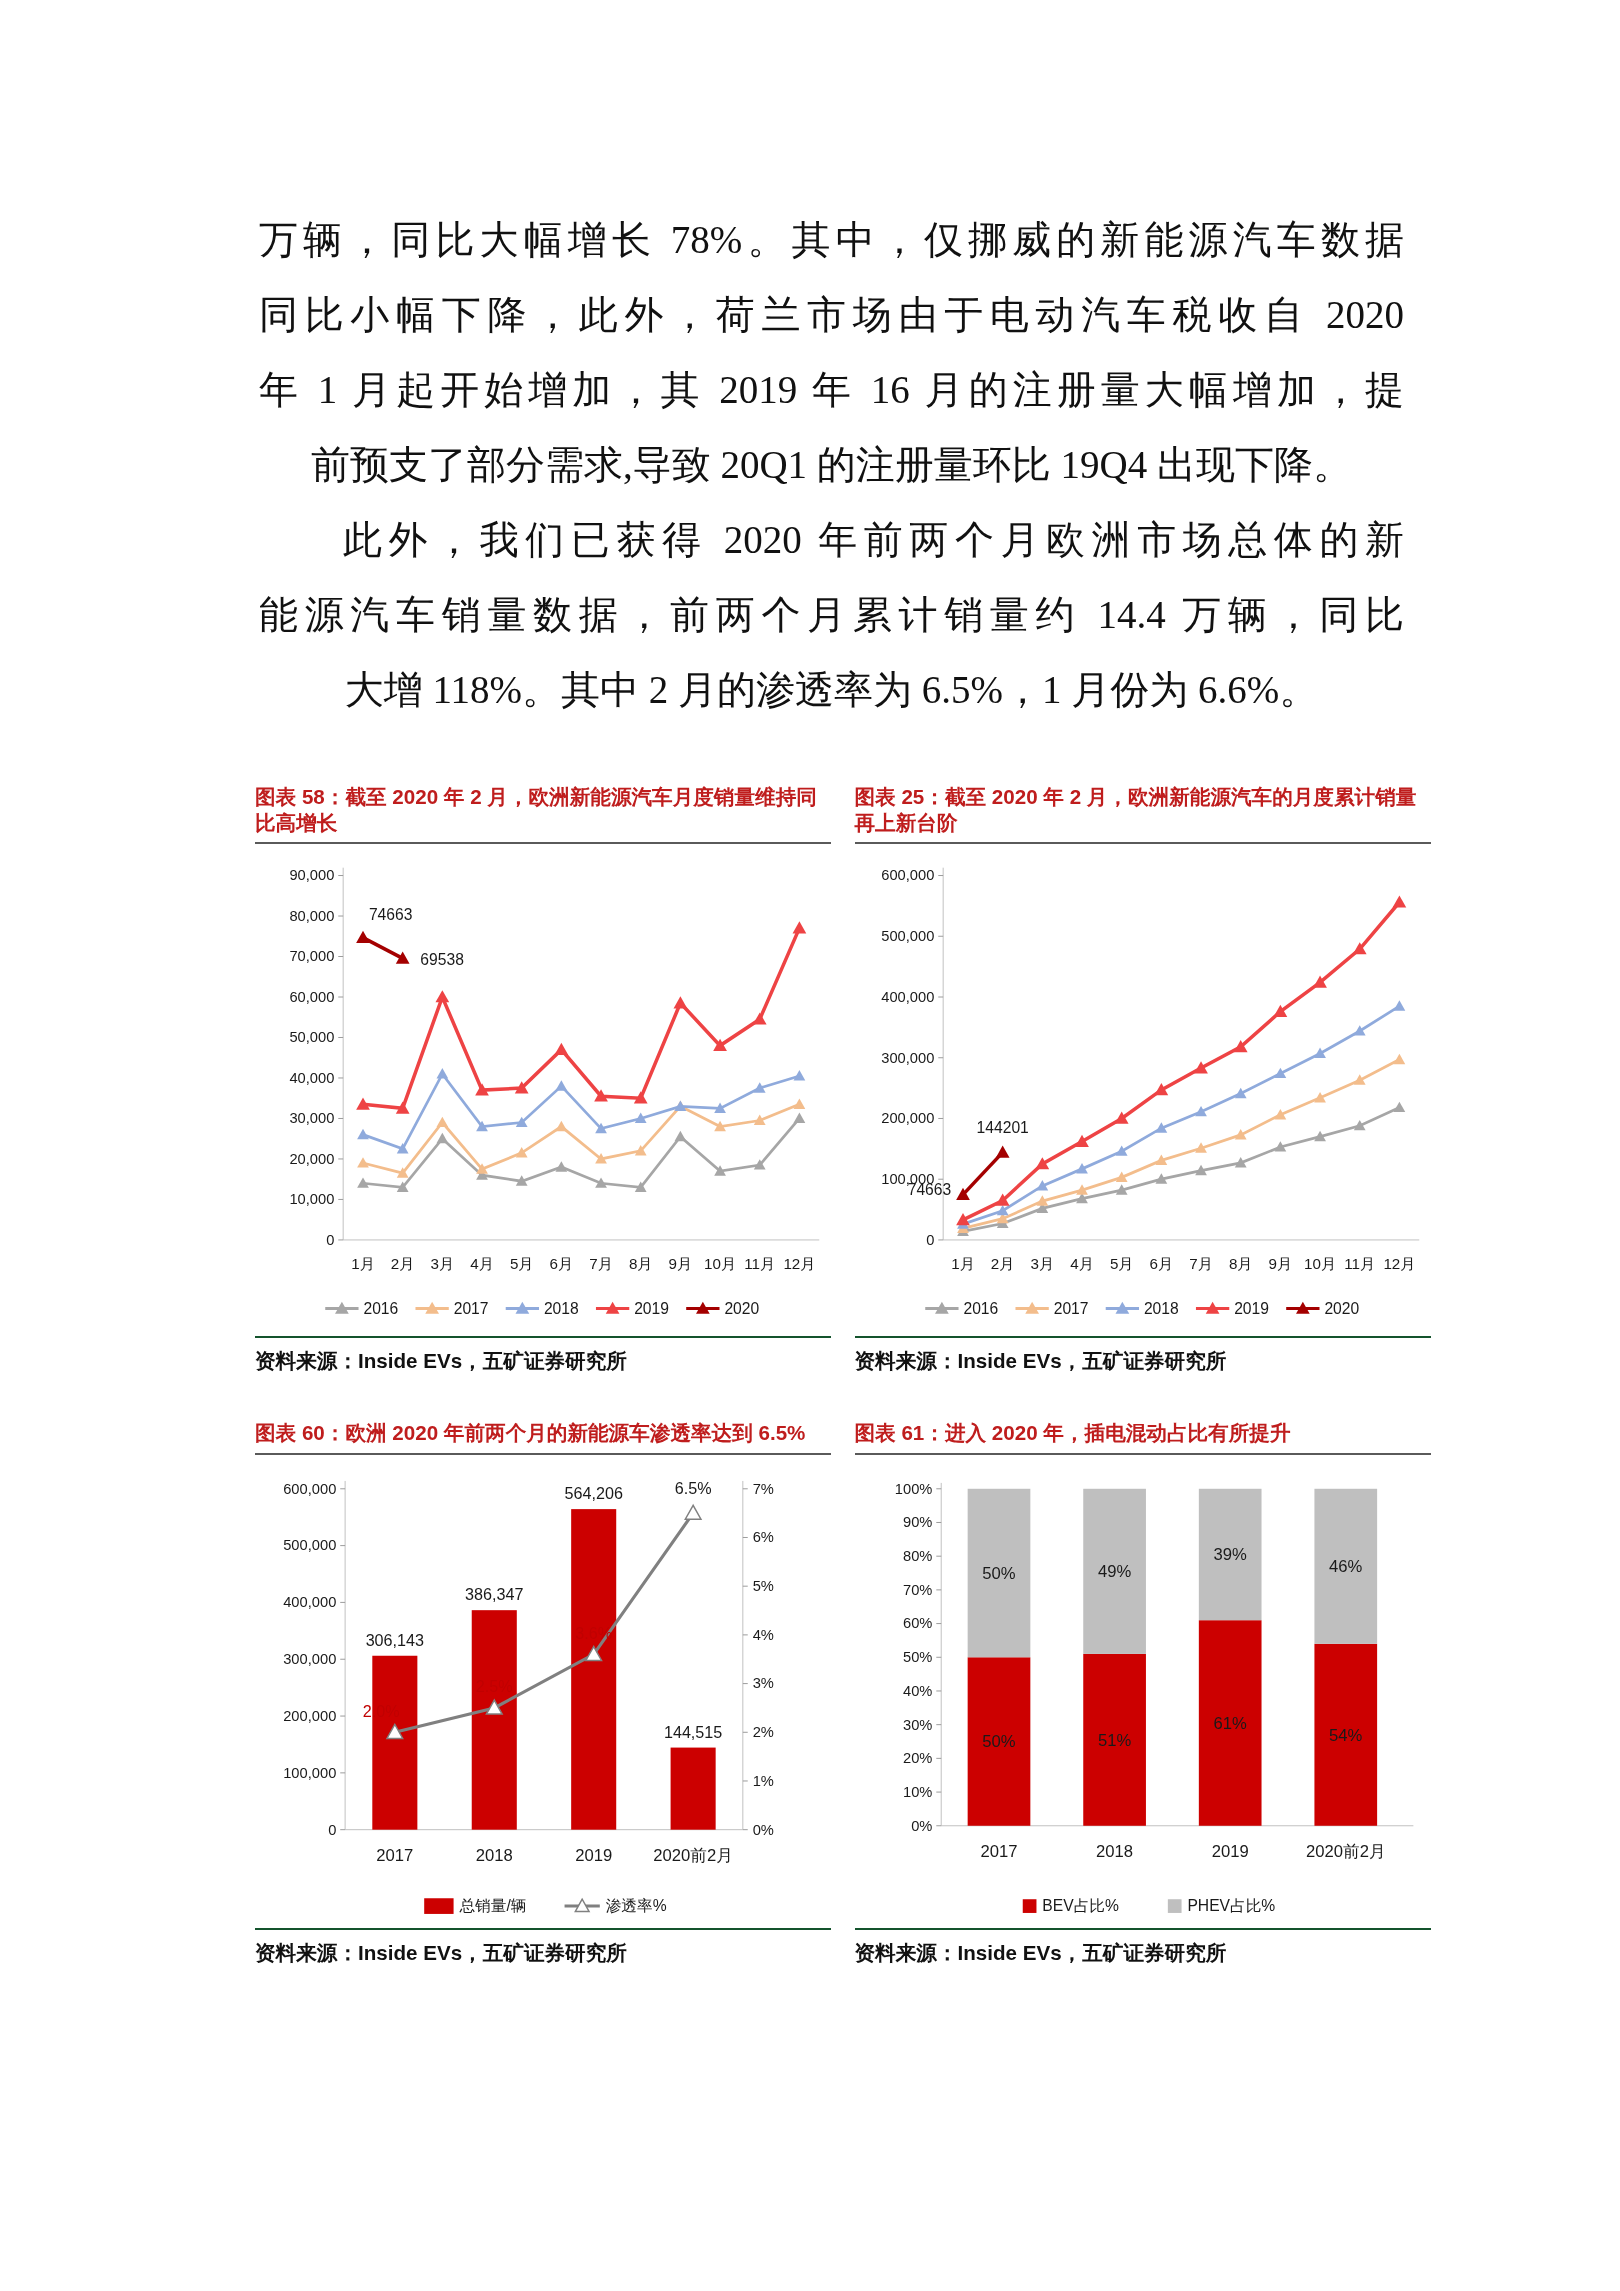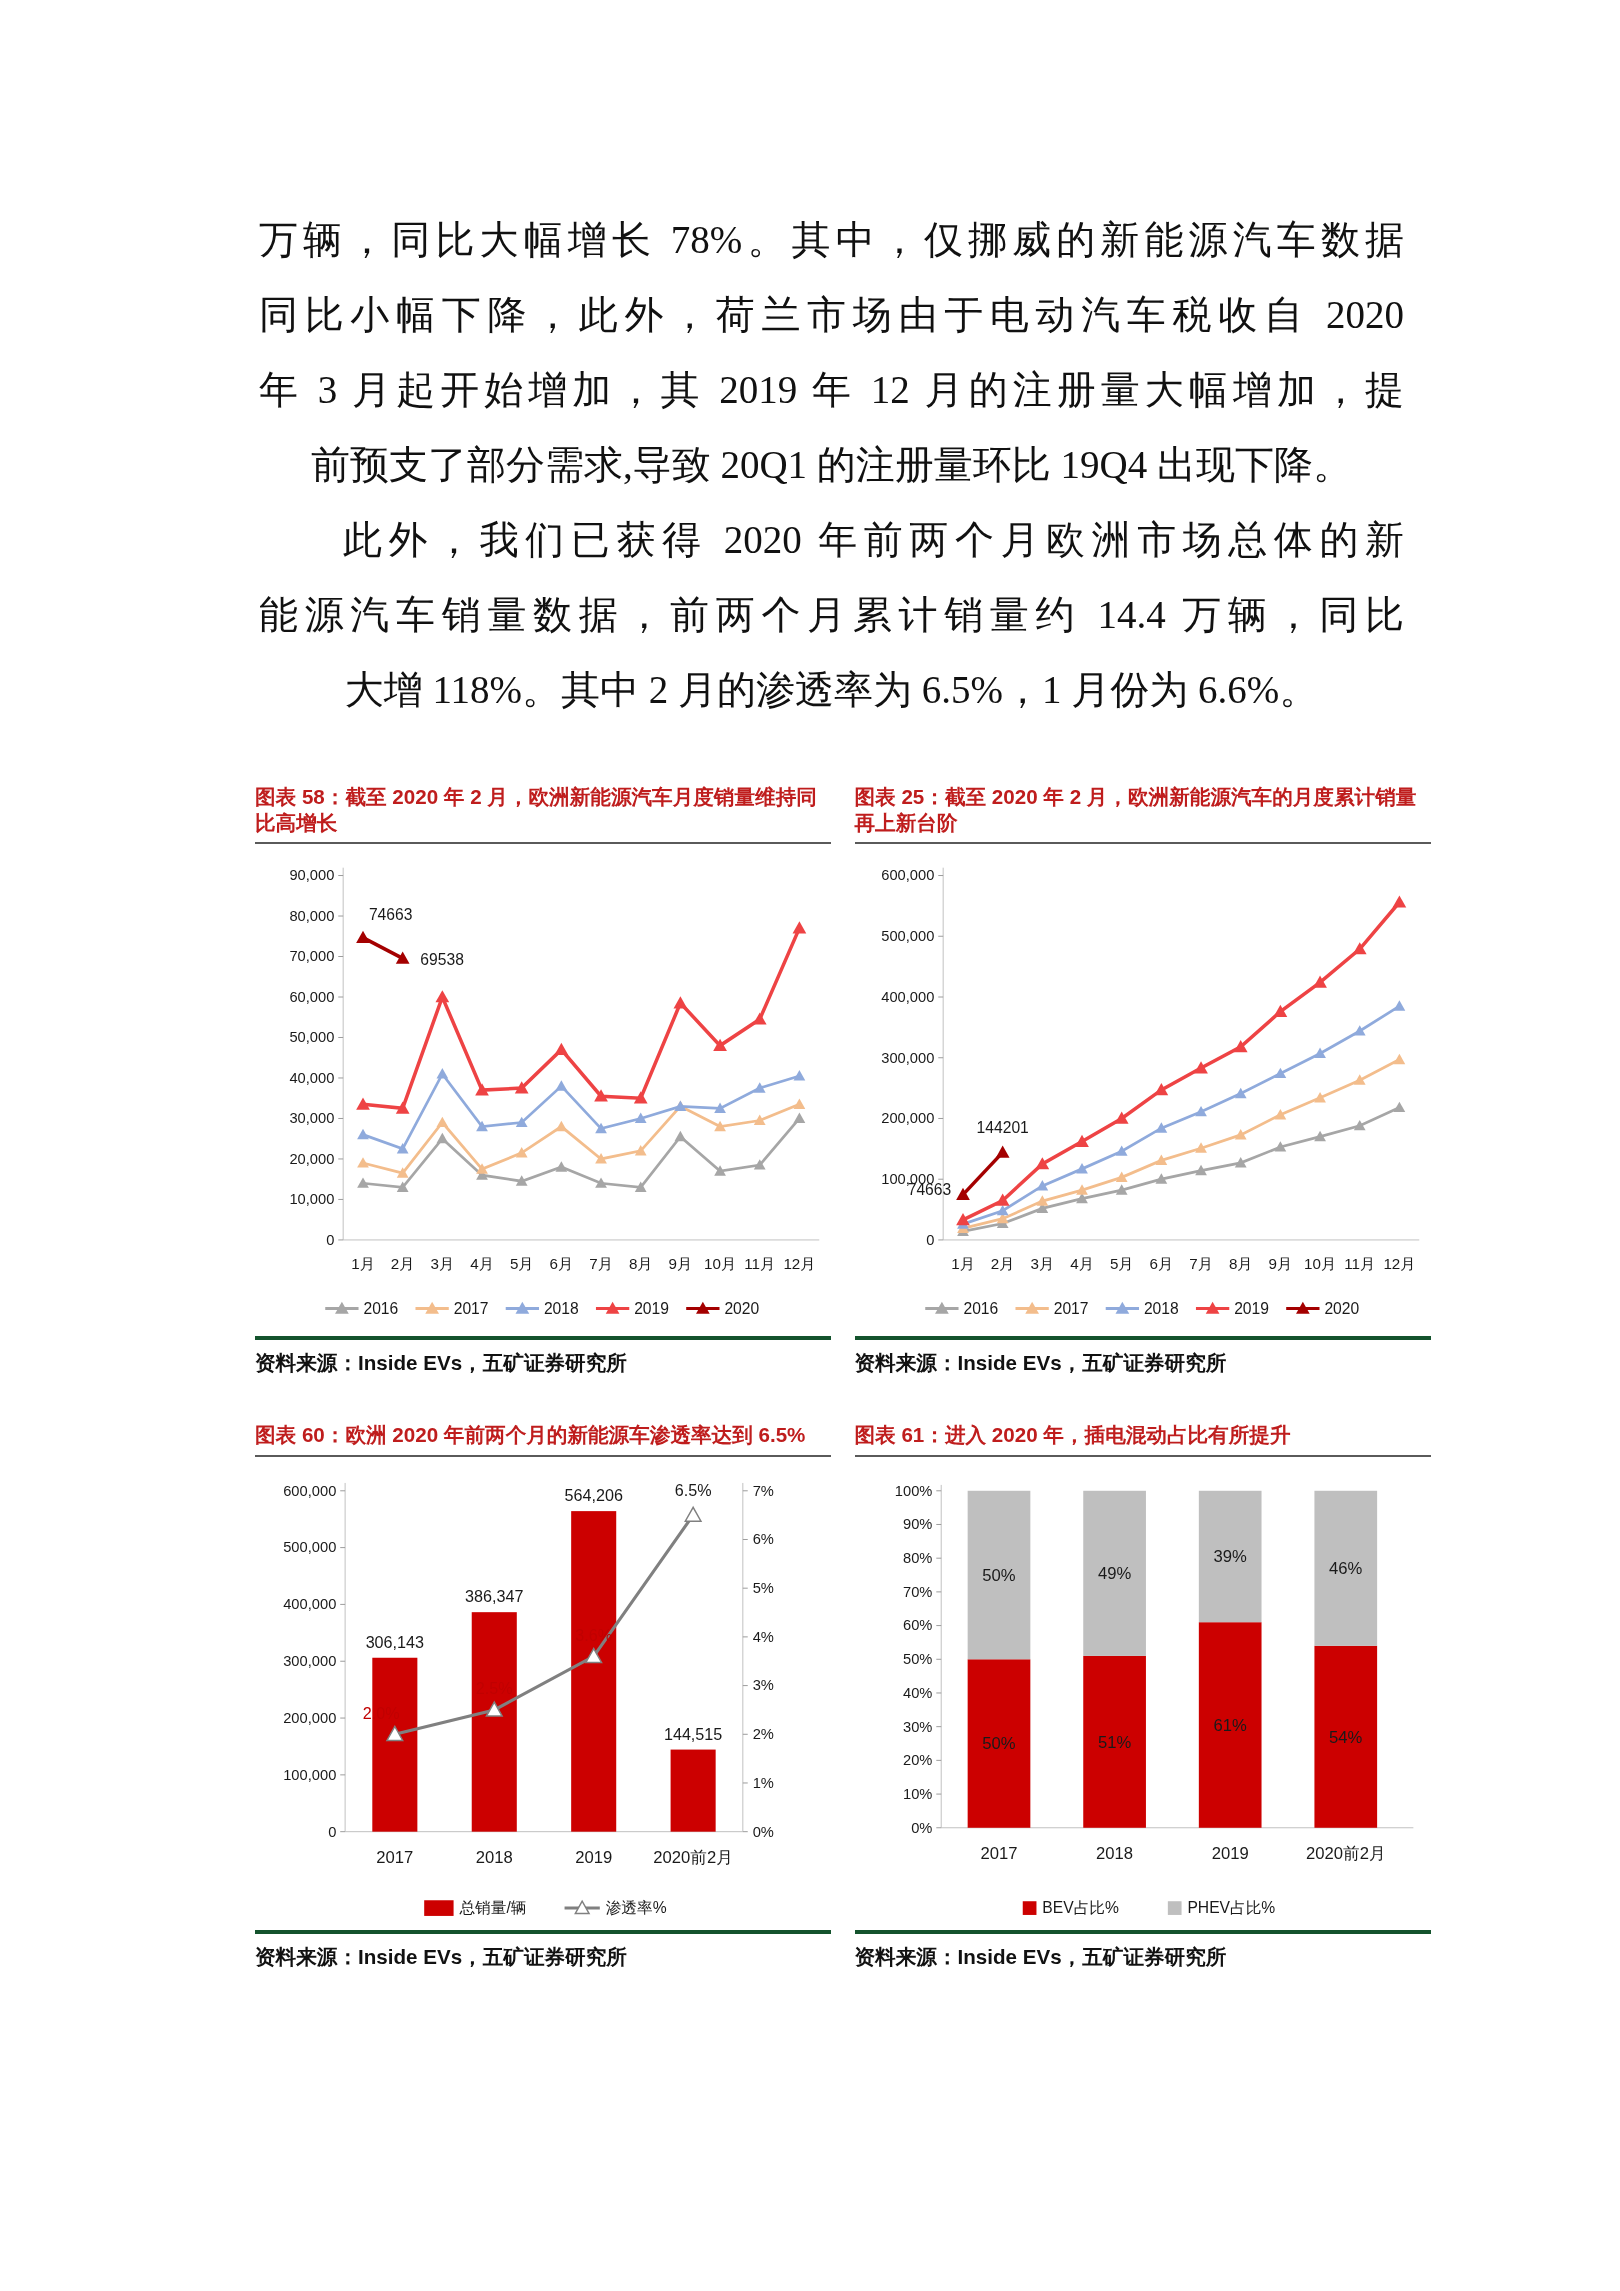--- a/index.html
+++ b/index.html
@@ -6,31 +6,31 @@
   body{width:1620px;height:2292px;font-family:"Liberation Serif",serif;color:#1a1a1a;position:relative;}
   .content{padding-top:202px;padding-left:16px;}
   .body-text{width:1145px;margin-left:243px;font-size:39px;line-height:75px;color:#111;}
   .tl{text-align:justify;text-align-last:justify;}
   .tl-end{text-align:center;}
   .indent{text-indent:84px;}
   .figs{margin-left:239px;margin-top:57px;width:1176px;display:grid;grid-template-columns:576px 576px;column-gap:23.5px;row-gap:45px;}
   .fig{width:576px;font-family:"Liberation Sans",sans-serif;}
   .fig-title{font-size:20.6px;font-weight:bold;color:#bf1d1d;padding-bottom:6.9px;border-bottom:2px solid #5a5a5a;line-height:25.5px;}
   .fig-chart{display:block;margin-top:7.8px;}
-  .fig-source{border-top:4px solid #14532d;margin-top:2px;padding-top:9.8px;font-size:20.6px;font-weight:bold;color:#111;}
+  .fig-source{border-top:2px solid #14532d;margin-top:2px;padding-top:9.8px;font-size:20.6px;font-weight:bold;color:#111;}
 </style>
 </head>
 <body>
 
 <div class="content">
 
   <div class="body-text">
     <div class="tl">万辆，同比大幅增长 78%。其中，仅挪威的新能源汽车数据</div>
     <div class="tl">同比小幅下降，此外，荷兰市场由于电动汽车税收自 2020</div>
-    <div class="tl">年 3 月起开始增加，其 2019 年 12 月的注册量大幅增加，提</div>
+    <div class="tl">年 1 月起开始增加，其 2019 年 16 月的注册量大幅增加，提</div>
     <div class="tl-end">前预支了部分需求,导致 20Q1 的注册量环比 19Q4 出现下降。</div>
     <div class="tl indent">此外，我们已获得 2020 年前两个月欧洲市场总体的新</div>
     <div class="tl">能源汽车销量数据，前两个月累计销量约 14.4 万辆，同比</div>
     <div class="tl-end">大增 118%。其中 2 月的渗透率为 6.5%，1 月份为 6.6%。</div>
   </div>
 
   <div class="figs">
 
     <div class="fig">
       <div class="fig-title">图表 58：截至 2020 年 2 月，欧洲新能源汽车月度销量维持同比高增长</div>

